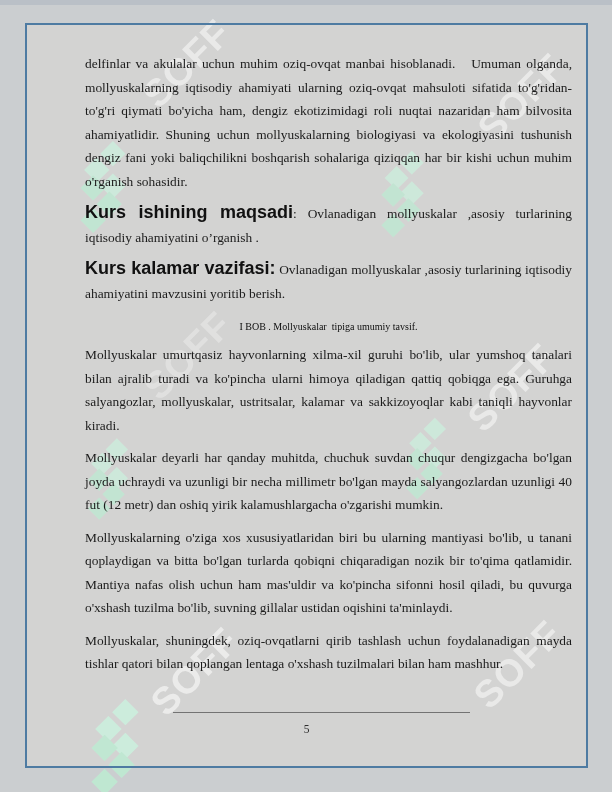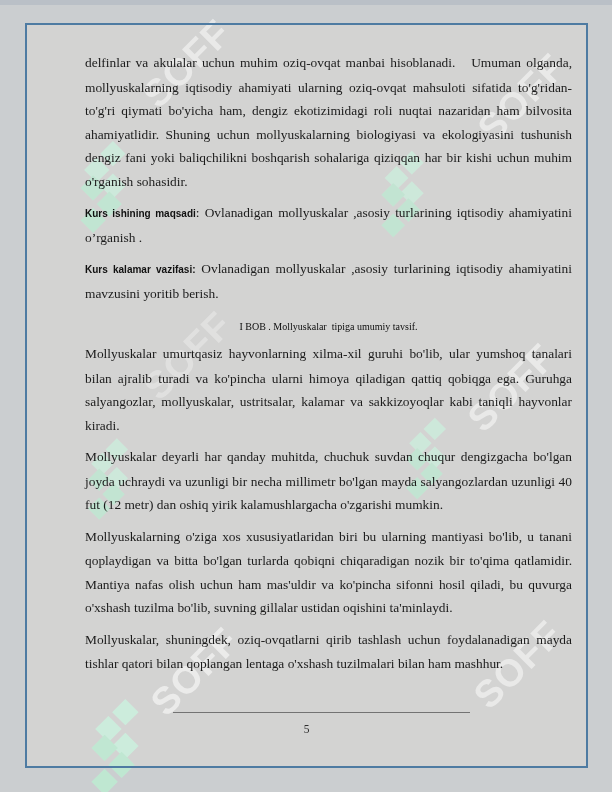--- a/index.html
+++ b/index.html
@@ -37,21 +37,21 @@
     z-index:4;box-sizing:border-box;
     padding:28px 16px 0 60px;
   }
   .content-layer p{
     margin:0 0 8px 0;
     font-size:13.4px;line-height:23.5px;color:#1b1b1b;
     text-align:justify;
   }
   .lead-label{
     font-family:"Liberation Sans", sans-serif;
-    font-weight:700;font-size:10px;color:#111;
+    font-weight:700;font-size:18px;color:#111;
   }
   .chapter-title{
     margin:5px 0 1px 0;
     font-size:10px;line-height:28px;font-weight:400;color:#0d0d0d;
     text-align:center;
   }
   .footnote-line{
     position:absolute;left:148px;top:689px;width:297px;height:0;
     border-top:1px solid #737373;z-index:4;
   }

